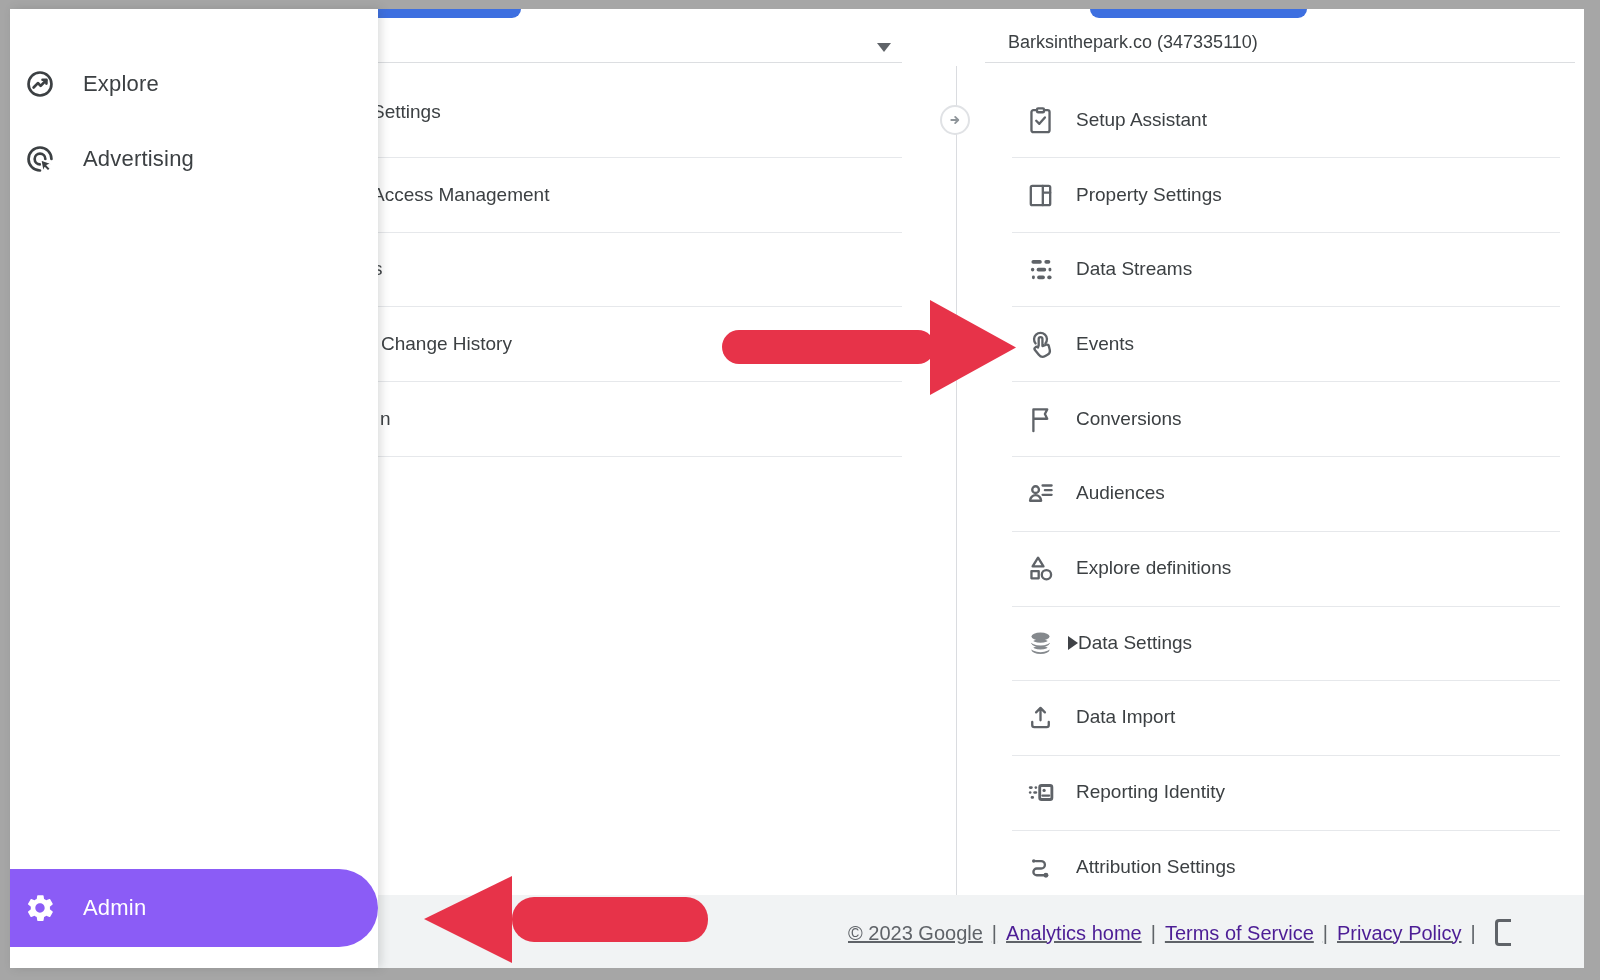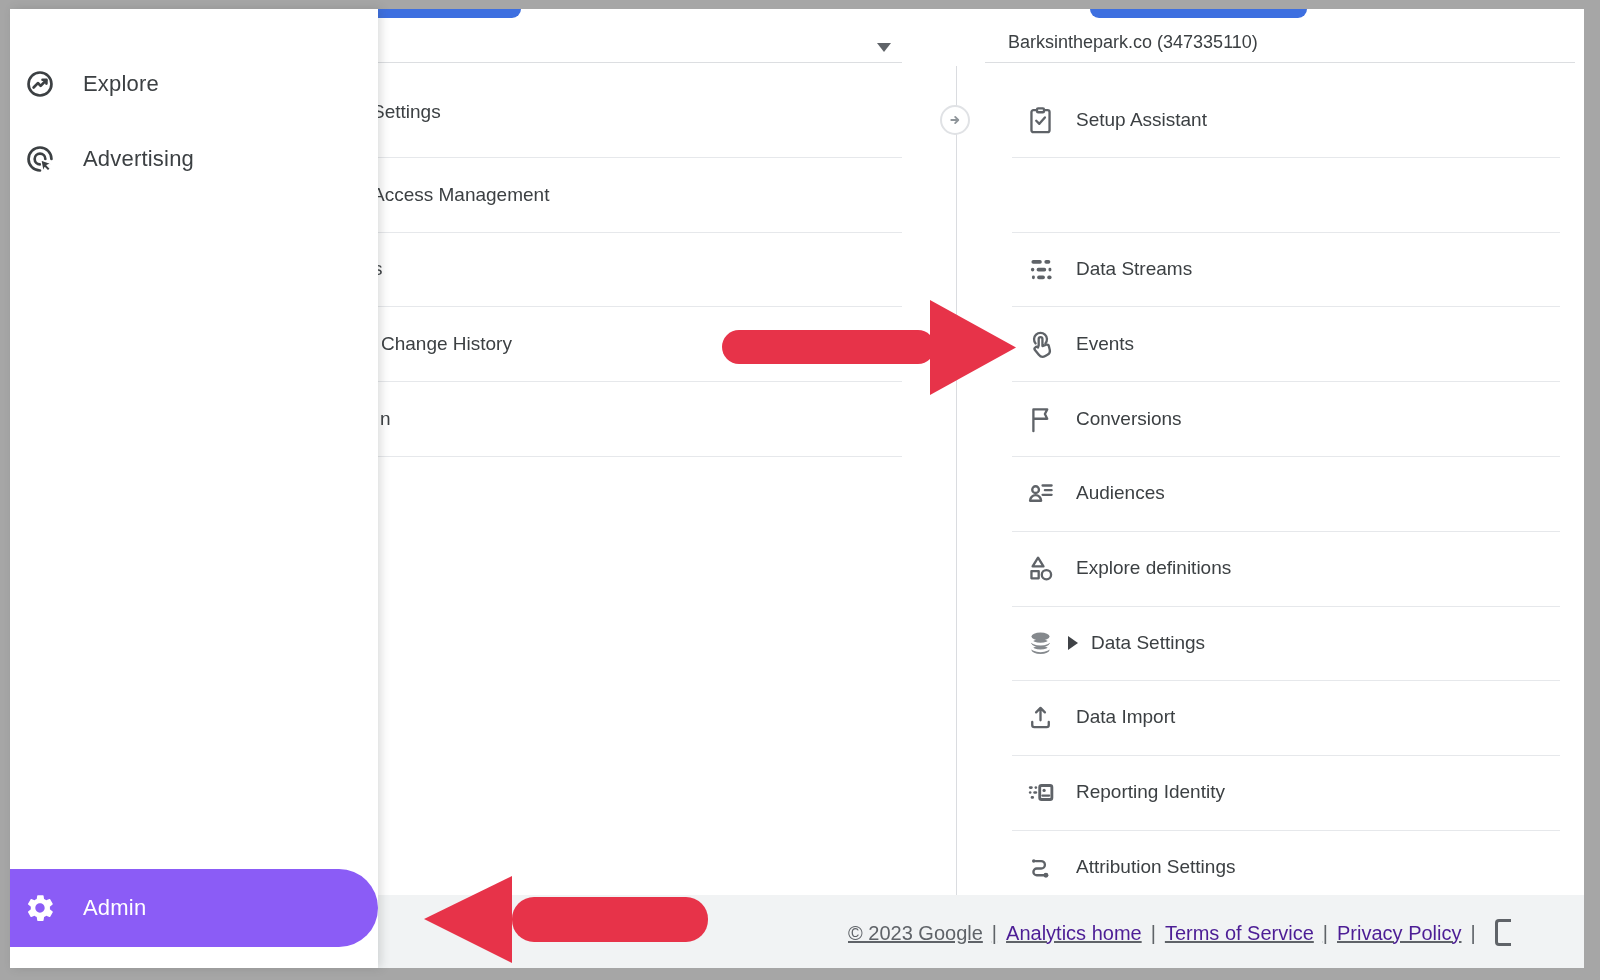--- a/index.html
+++ b/index.html
@@ -29,21 +29,21 @@
   .collapse-btn{position:absolute;left:940px;top:105px;width:30px;height:30px;border-radius:50%;background:#fff;border:2px solid #e0e2e5;box-sizing:border-box;z-index:3;display:flex;align-items:center;justify-content:center;}
   .collapse-btn svg{width:18px;height:18px;}
 
   
   .prop-name{position:absolute;left:1008px;top:32px;font-size:18px;color:#3c4043;z-index:1;white-space:nowrap;}
   .prow{position:absolute;left:1012px;width:548px;height:74px;display:flex;align-items:center;z-index:1;cursor:pointer;}
   .picon{width:32px;height:32px;margin-left:12px;display:flex;align-items:center;justify-content:center;flex:0 0 auto;}
   .picon svg{width:31px;height:31px;}
   .plabel{margin-left:20px;font-size:19px;color:#3c4043;white-space:nowrap;}
   .expand-caret{margin-left:12px;width:0;height:0;border-top:7px solid transparent;border-bottom:7px solid transparent;border-left:10px solid #3f4246;flex:0 0 auto;}
-  .expand-caret + .plabel{margin-left:13px;}
+  .expand-caret + .plabel{margin-left:0;}
 
   
   .footer-band{position:absolute;left:310px;top:895px;width:1274px;height:73px;background:#f1f3f4;z-index:1;}
   .footer-text{position:absolute;left:848px;top:919px;font-size:20px;line-height:26px;color:#5f6368;z-index:2;white-space:nowrap;display:flex;align-items:center;text-decoration:underline;}
   .footer-text .sep{margin:0 9px;color:#5f6368;}
   .footer-link{color:#4c1d95;font-weight:500;cursor:pointer;text-decoration:none;}
   .feedback-partial{display:inline-block;width:13px;height:21px;border:3px solid #5f6368;border-right:none;border-radius:4px 0 0 4px;margin-left:10px;}
 
   
   .anno{position:absolute;z-index:6;pointer-events:none;}
@@ -108,20 +108,29 @@
     <span class="picon">
       <svg viewBox="0 0 24 24" fill="none" stroke="#5f6368" stroke-width="1.8" stroke-linecap="round" stroke-linejoin="round">
           <rect x="5" y="4" width="14" height="17" rx="1.5"></rect>
           <rect x="9.3" y="2.6" width="5.4" height="3" rx="0.8" fill="#ffffff"></rect>
           <path d="M8.7 12.2 l2.4 2.4 L15.4 9.6"></path>
         </svg>
     </span>
     <span class="plabel">Setup Assistant</span>
   </div>
 
+  <div class="prow" style="top:158px">
+    <span class="picon">
+      <svg viewBox="0 0 24 24" fill="none" stroke="#5f6368" stroke-width="1.8" stroke-linecap="round" stroke-linejoin="round">
+          <rect x="4.5" y="4.5" width="15" height="15" rx="1.2"></rect>
+          <path d="M13.8 4.5 V19.5 M13.8 9.8 H19.5"></path>
+        </svg>
+    </span>
+    <span class="plabel">Property Settings</span>
+  </div>
 
   <div class="prow" style="top:232px">
     <span class="picon">
       <svg viewBox="0 0 24 24" fill="#5f6368" stroke="none">
           <rect x="5" y="4.6" width="8" height="2.9" rx="1.4"></rect>
           <rect x="15" y="4.6" width="4.6" height="2.9" rx="1.4"></rect>
           <rect x="4.6" y="10.6" width="2.6" height="2.9" rx="1.3"></rect>
           <rect x="9" y="10.6" width="7.4" height="2.9" rx="1.4"></rect>
           <rect x="18.2" y="10.6" width="2.2" height="2.9" rx="1.1"></rect>
           <rect x="5.4" y="16.6" width="2.2" height="2.9" rx="1.1"></rect>

